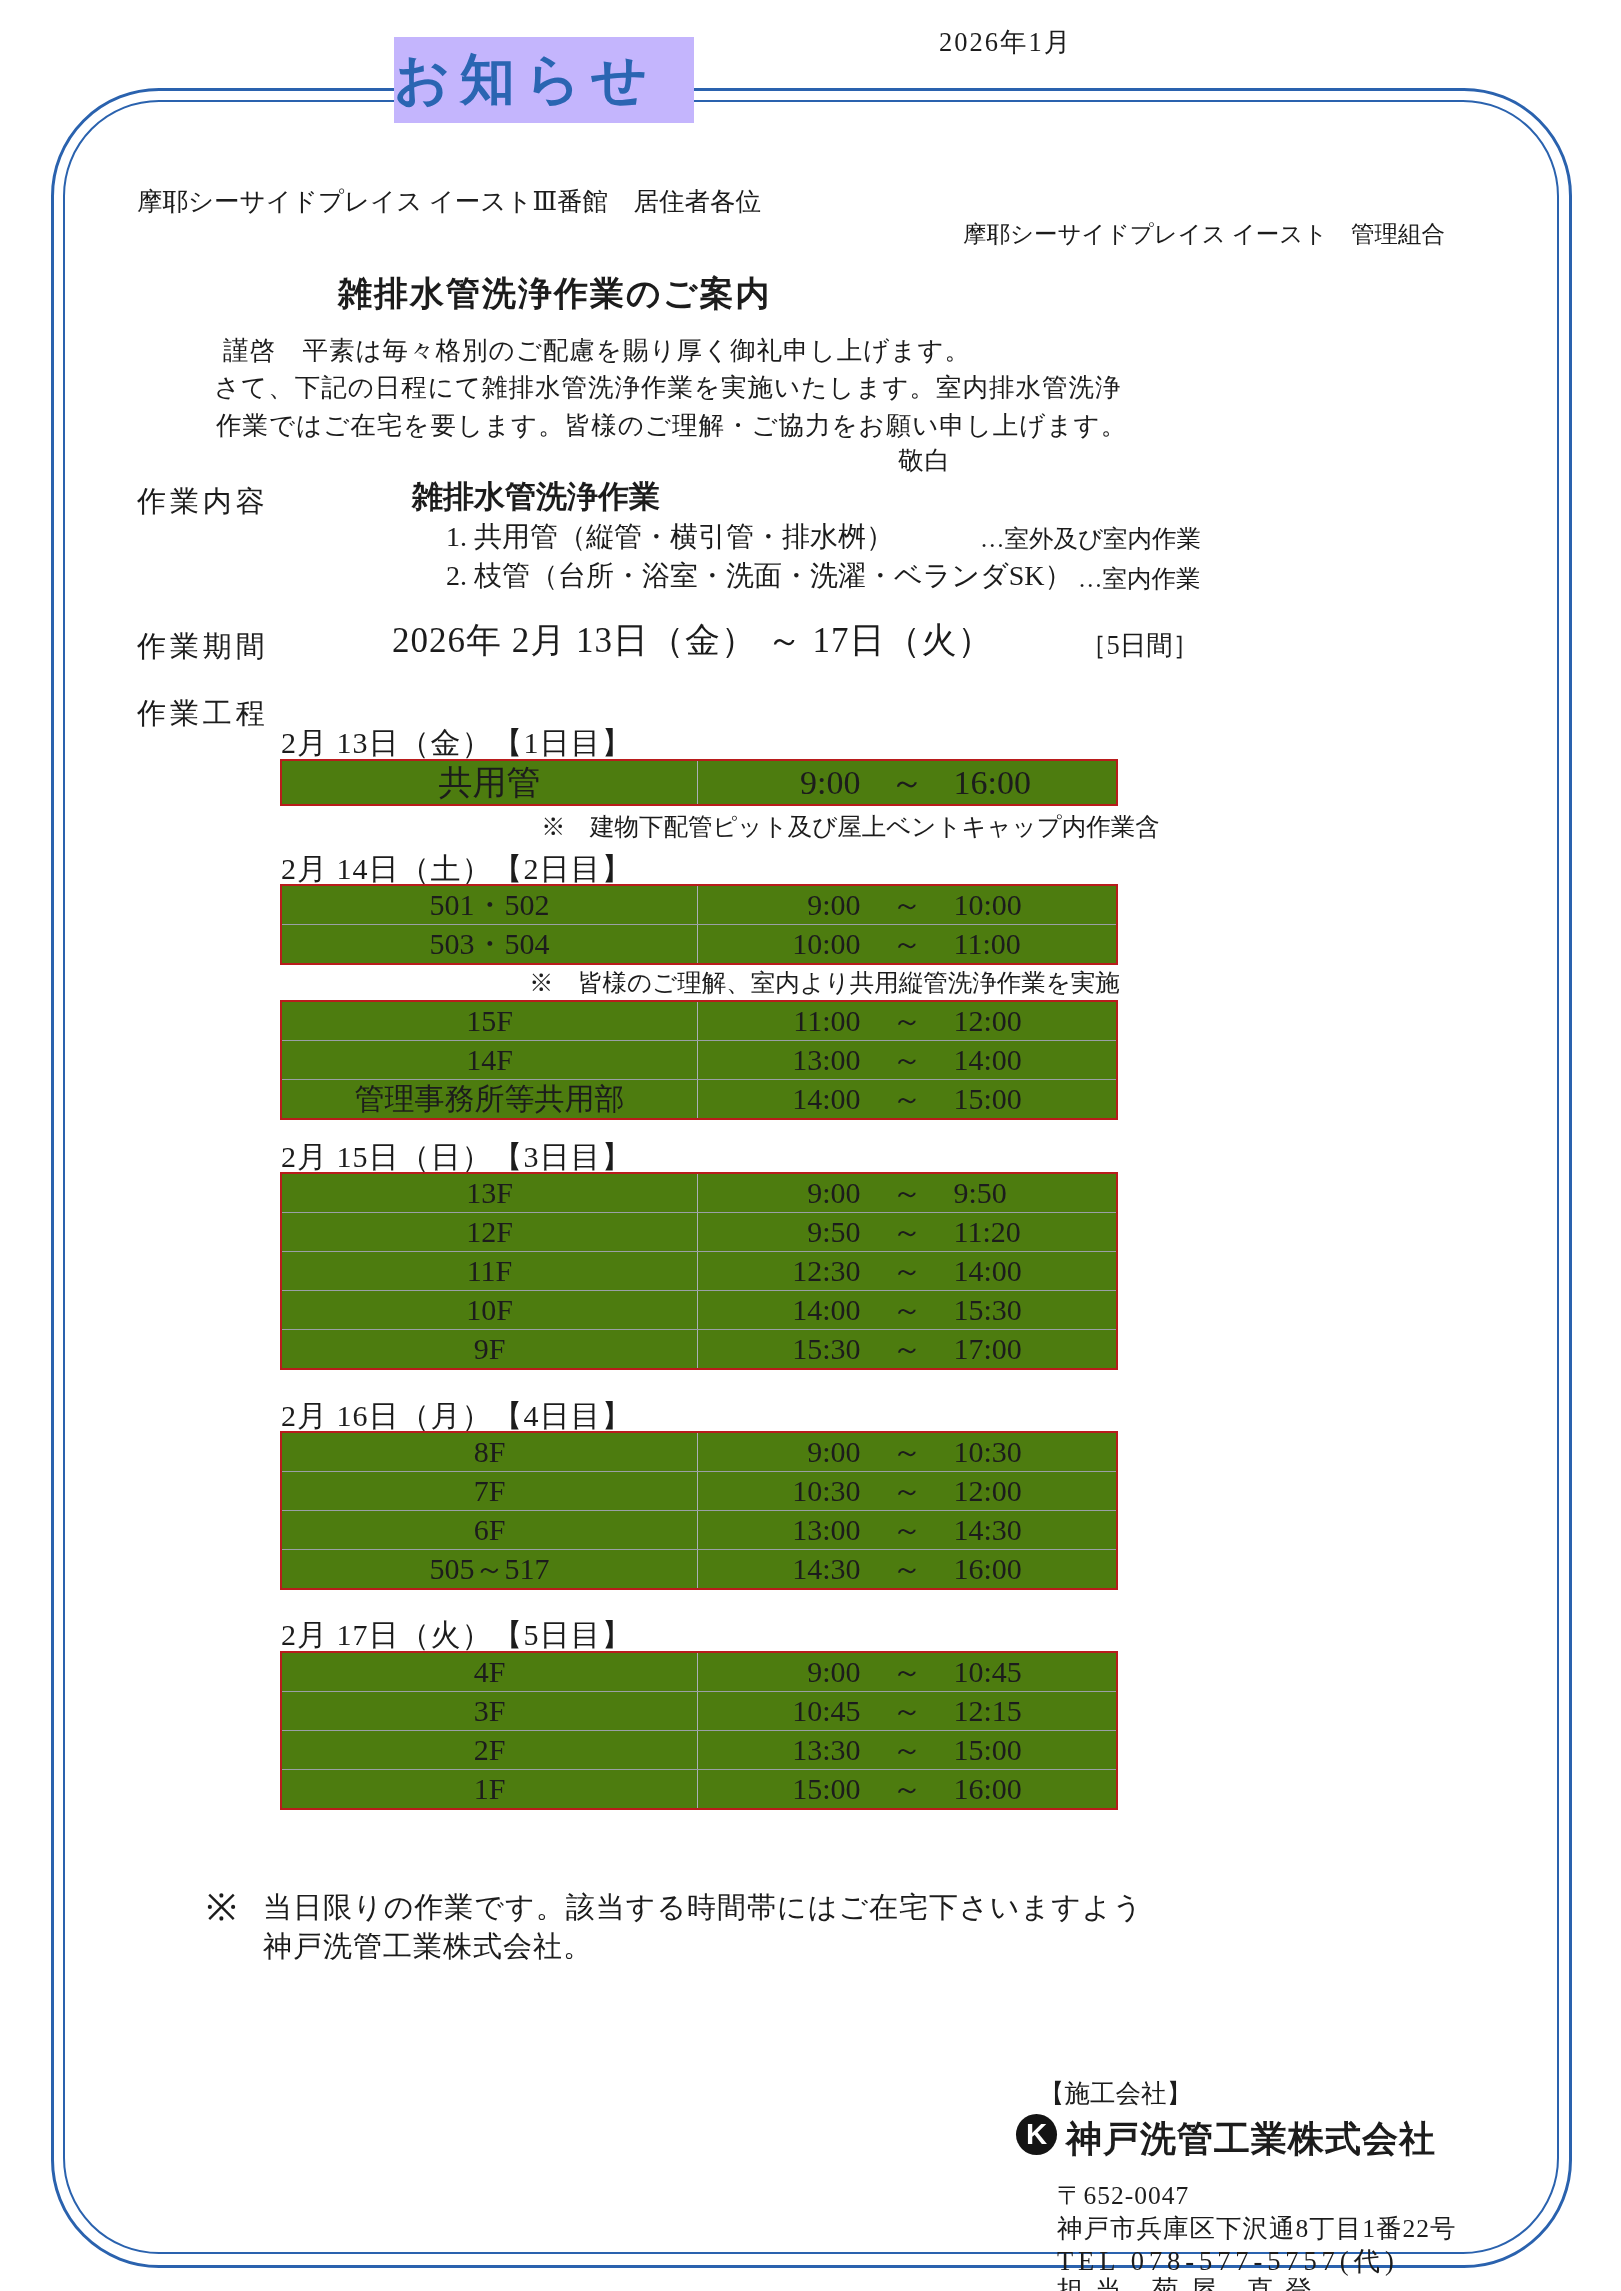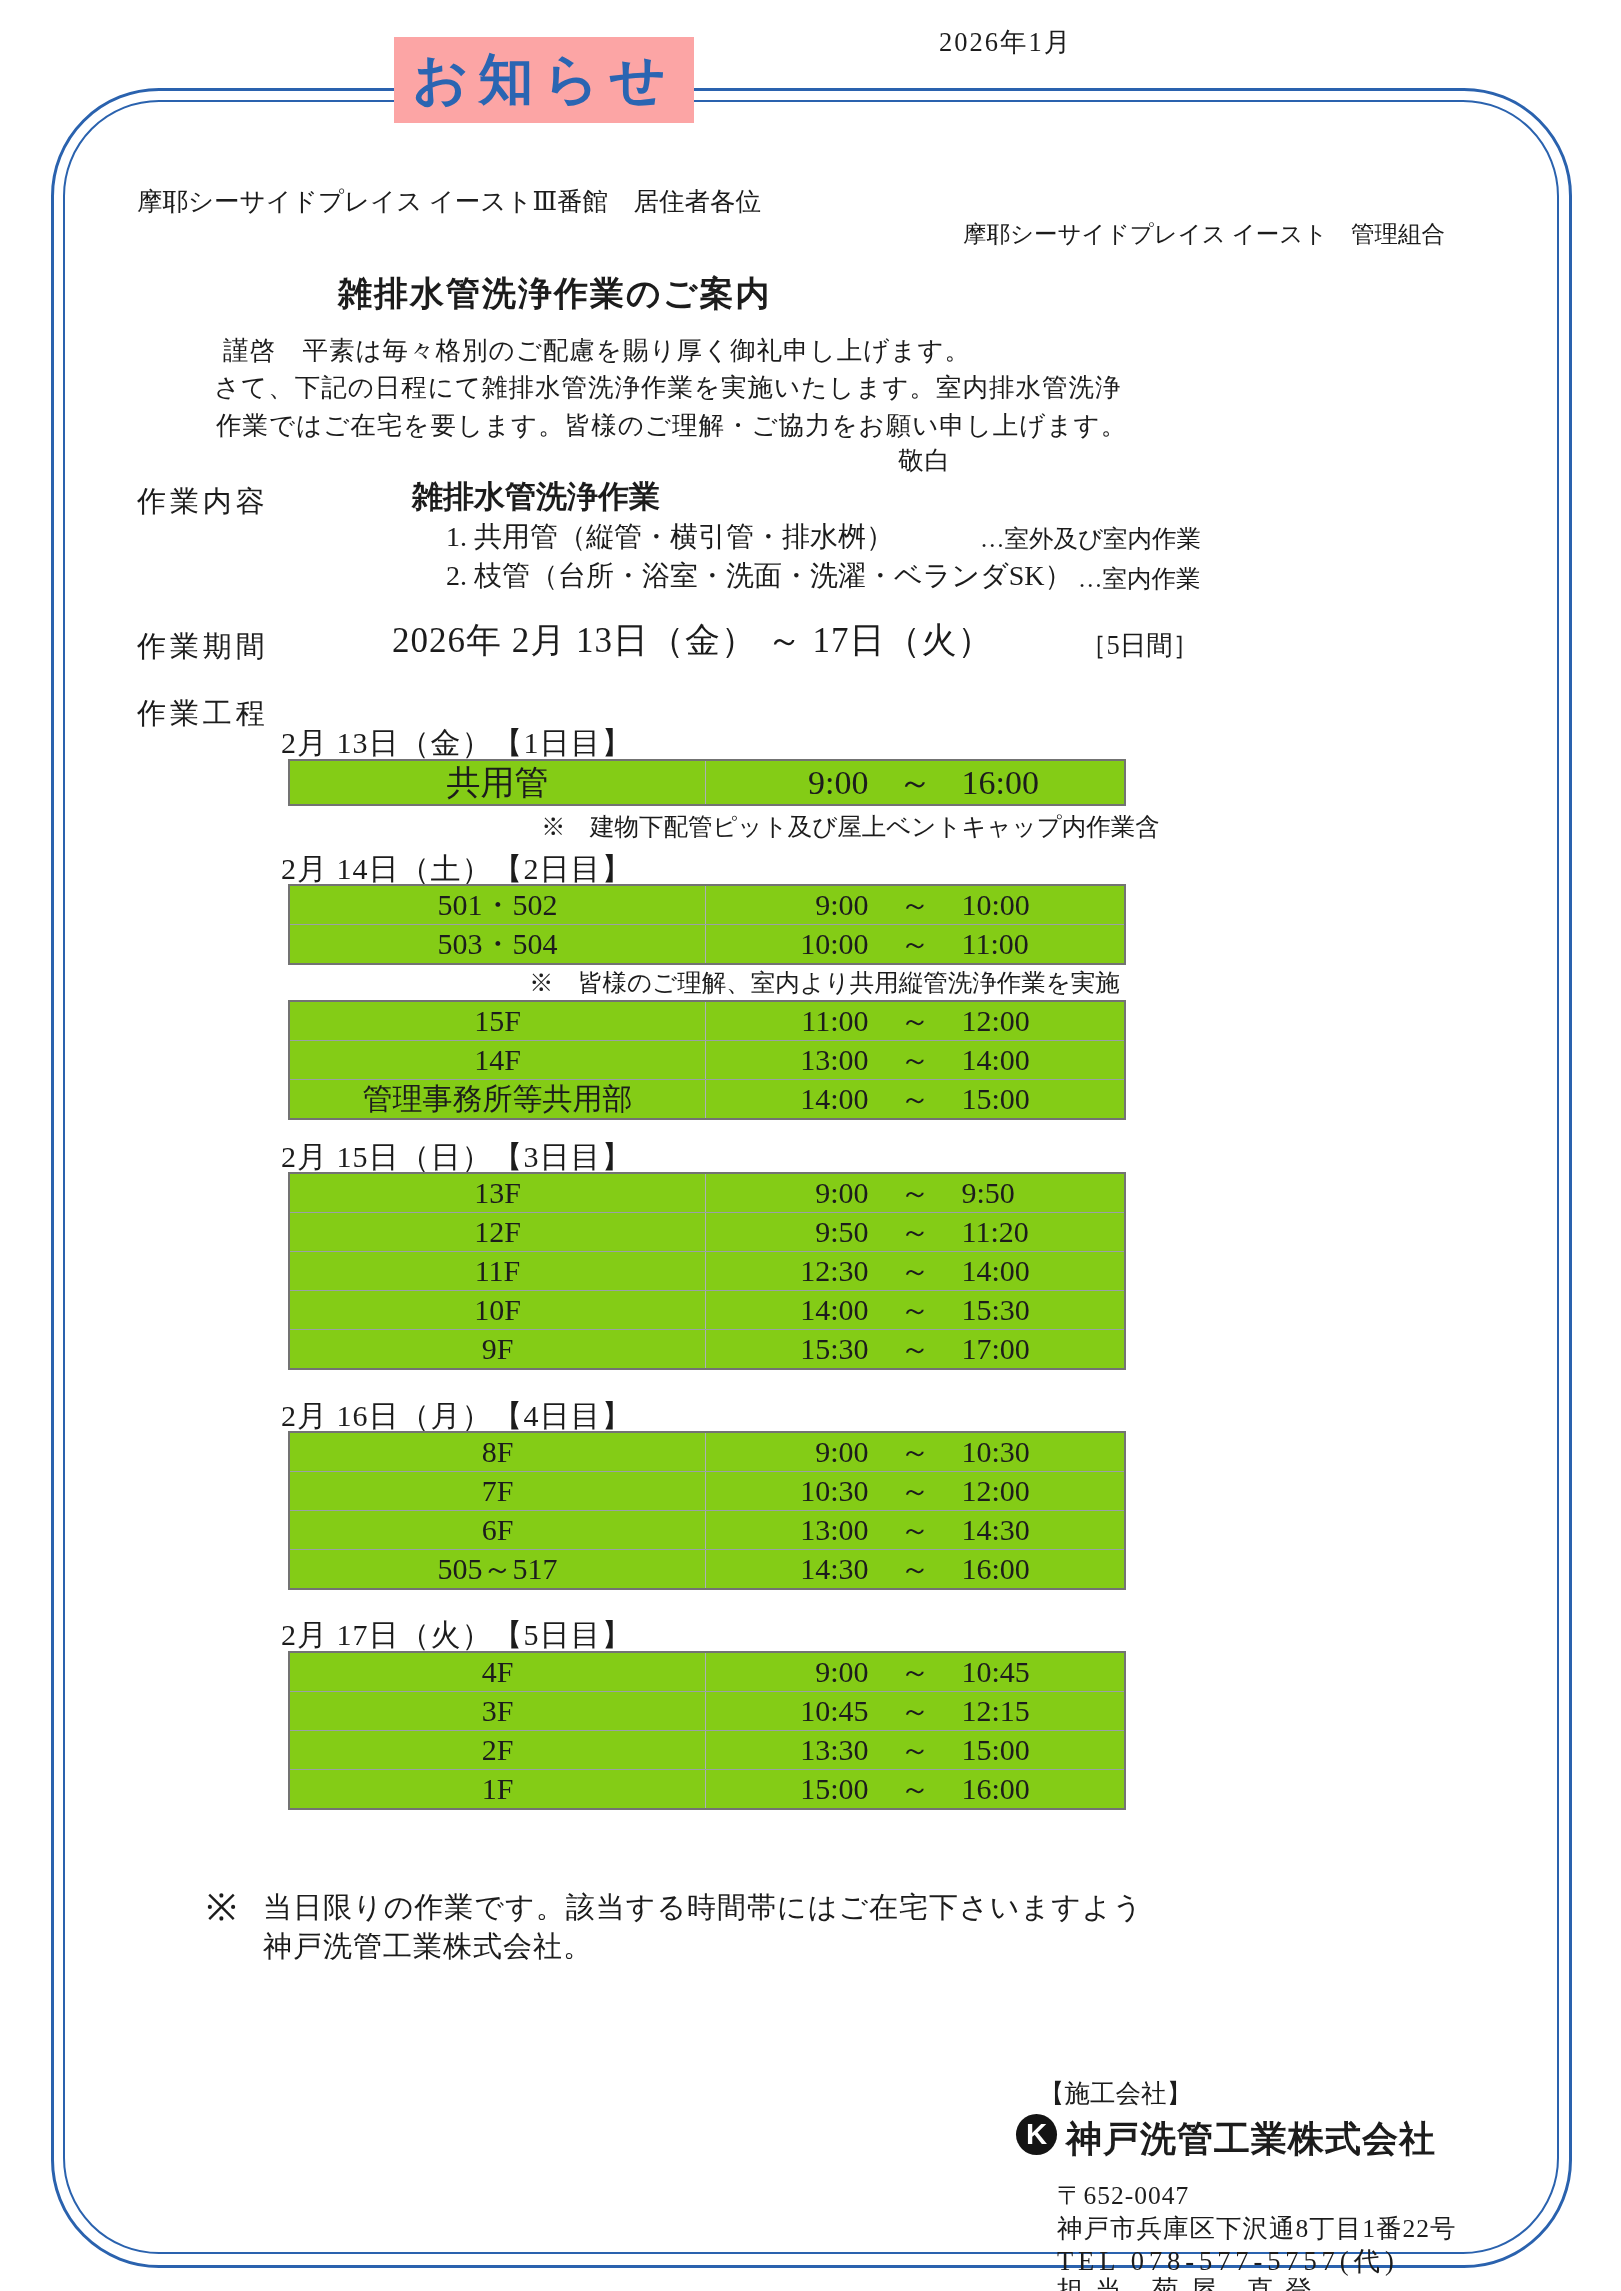--- a/index.html
+++ b/index.html
@@ -4,37 +4,37 @@
 <style>
   html,body{margin:0;padding:0;background:#e9e9e9;}
   .page{position:relative;width:1621px;height:2292px;background:#ffffff;overflow:hidden;
         font-family:"Liberation Serif","DejaVu Serif",serif;color:#1c1c1c;}
   .abs{position:absolute;}
   
   .border-outer{position:absolute;left:51px;top:88px;width:1515px;height:2174px;
     border:3.9px solid #2a62ae;border-radius:108px;z-index:1;}
   .border-inner{position:absolute;left:63px;top:100px;width:1492px;height:2150px;
     border:2px solid #2a62ae;border-radius:96px;z-index:1;}
-  .banner{position:absolute;left:394px;top:37px;width:300px;height:86px;background:#fca5a5;
-    z-index:2;text-align:center;line-height:86px;font-size:55px;font-weight:700;
+  .banner{position:absolute;left:394px;top:37px;width:300px;height:86px;background:#c4b5fd;
+    z-index:2;text-align:left;line-height:86px;font-size:55px;font-weight:700;
     color:#2a65b2;letter-spacing:9.8px;}
   .content{position:absolute;inset:0;z-index:3;}
   .issue-date{font-size:26.5px;letter-spacing:2px;}
   .addressee{font-size:25.5px;}
   .sender{font-size:23.5px;}
   .doc-title{font-size:34px;font-weight:600;letter-spacing:2px;}
   .body-line{font-size:25.5px;letter-spacing:1px;}
   .label{font-size:29px;letter-spacing:3.9px;}
   .wc-title{font-size:31px;font-weight:600;}
   .wc-item{font-size:28px;}
   .wc-note{font-size:24.5px;}
   .period-value{font-size:35px;letter-spacing:1px;}
   .period-dur{font-size:26.5px;}
   .day-heading{font-size:30px;letter-spacing:1px;}
-  .sched-table{position:absolute;left:288px;width:834px;border:2px solid #737373;background:#84cc16;}
+  .sched-table{position:absolute;left:280px;width:834px;border:2px solid #b91c1c;background:#4d7c0f;}
   .srow{display:flex;height:38px;align-items:center;border-top:1px solid #9aa0a6;}
   .srow:first-child{border-top:none;}
   .srow .target{width:415px;text-align:center;border-right:1px solid #aab0b6;font-size:30px;
     align-self:stretch;display:flex;align-items:center;justify-content:center;}
   .srow .time{flex:1;display:flex;justify-content:center;align-items:center;font-size:30px;}
   .t-start{width:123px;text-align:right;}
   .t-tilde{width:93px;text-align:center;}
   .t-end{width:123px;text-align:left;}
   .big-row{height:43px;}
   .big-row .target,.big-row .time{font-size:34px;}

